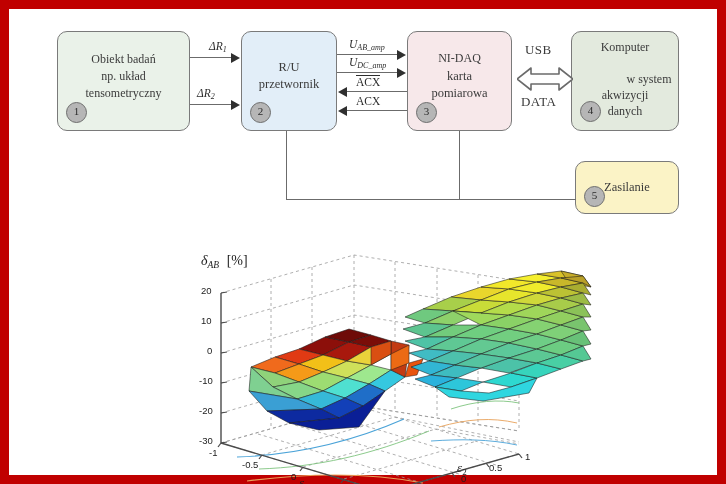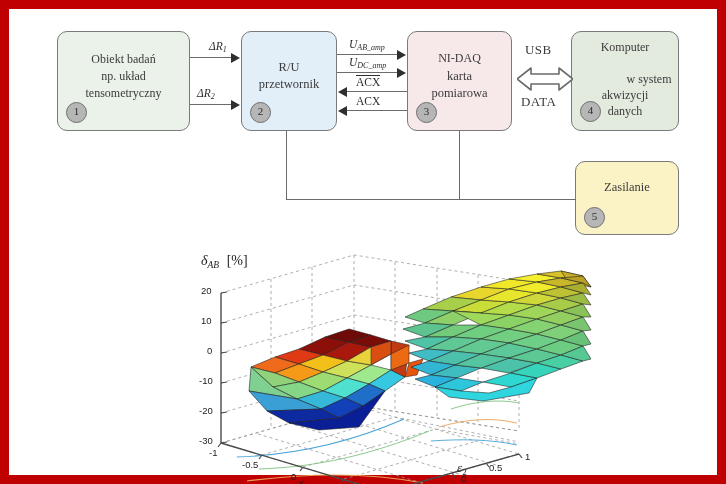--- a/index.html
+++ b/index.html
@@ -18,21 +18,21 @@
 
   .num{position:absolute;width:19px;height:19px;border-radius:50%;
        background:#b6b6b6;border:1.4px solid #6e6e6e;color:#2b2b2b;
        font-size:11px;line-height:17px;text-align:center;
        font-family:"Liberation Serif",serif;}
 
   .b1{left:48px;  top:22px;  width:133px;height:100px;background:#eaf2e9;}
   .b2{left:232px; top:22px;  width:96px; height:100px;background:#e2eef8;}
   .b3{left:398px; top:22px;  width:105px;height:100px;background:#f7e8ea;}
   .b4{left:562px; top:22px;  width:108px;height:100px;background:#e3eade;}
-  .b5{left:566px; top:152px; width:104px;height:74px; background:#fbf3c6;}
+  .b5{left:566px; top:152px; width:104px;height:53px; background:#fbf3c6;}
 
   
   .hline{position:absolute;height:0;border-top:1.5px solid #6b6b6b;}
   .vline{position:absolute;width:0;border-left:1.5px solid #6b6b6b;}
 
   .arrowR{position:absolute;width:0;height:0;
           border-top:5px solid transparent;border-bottom:5px solid transparent;
           border-left:9px solid #2f2f2f;}
   .arrowL{position:absolute;width:0;height:0;
           border-top:5px solid transparent;border-bottom:5px solid transparent;

